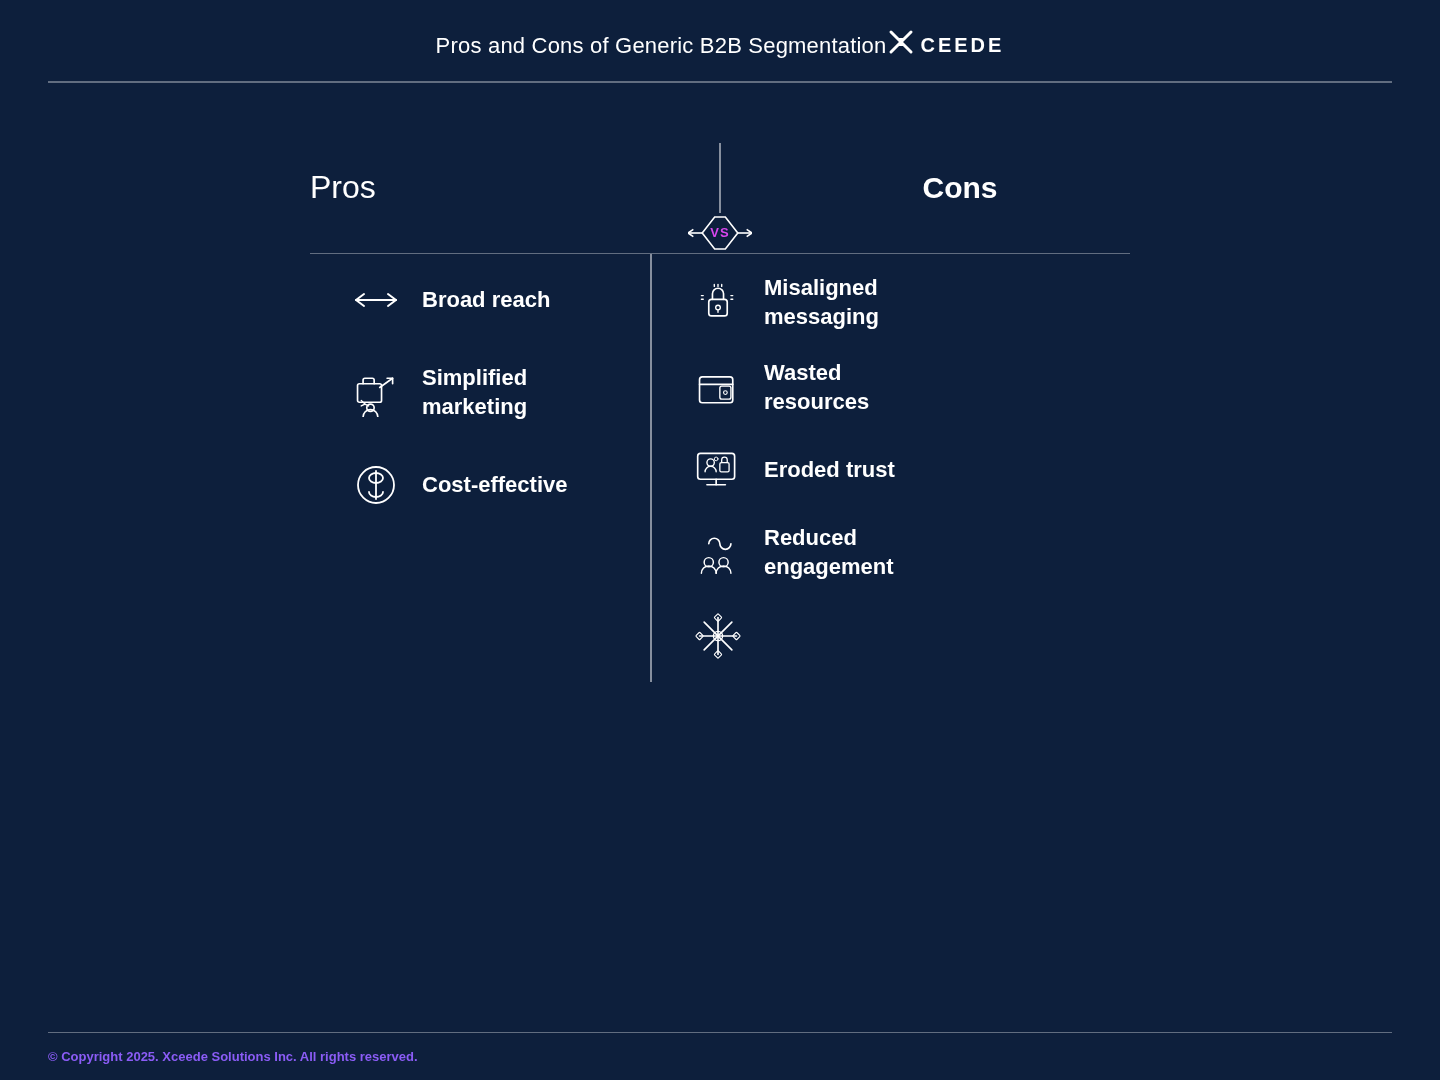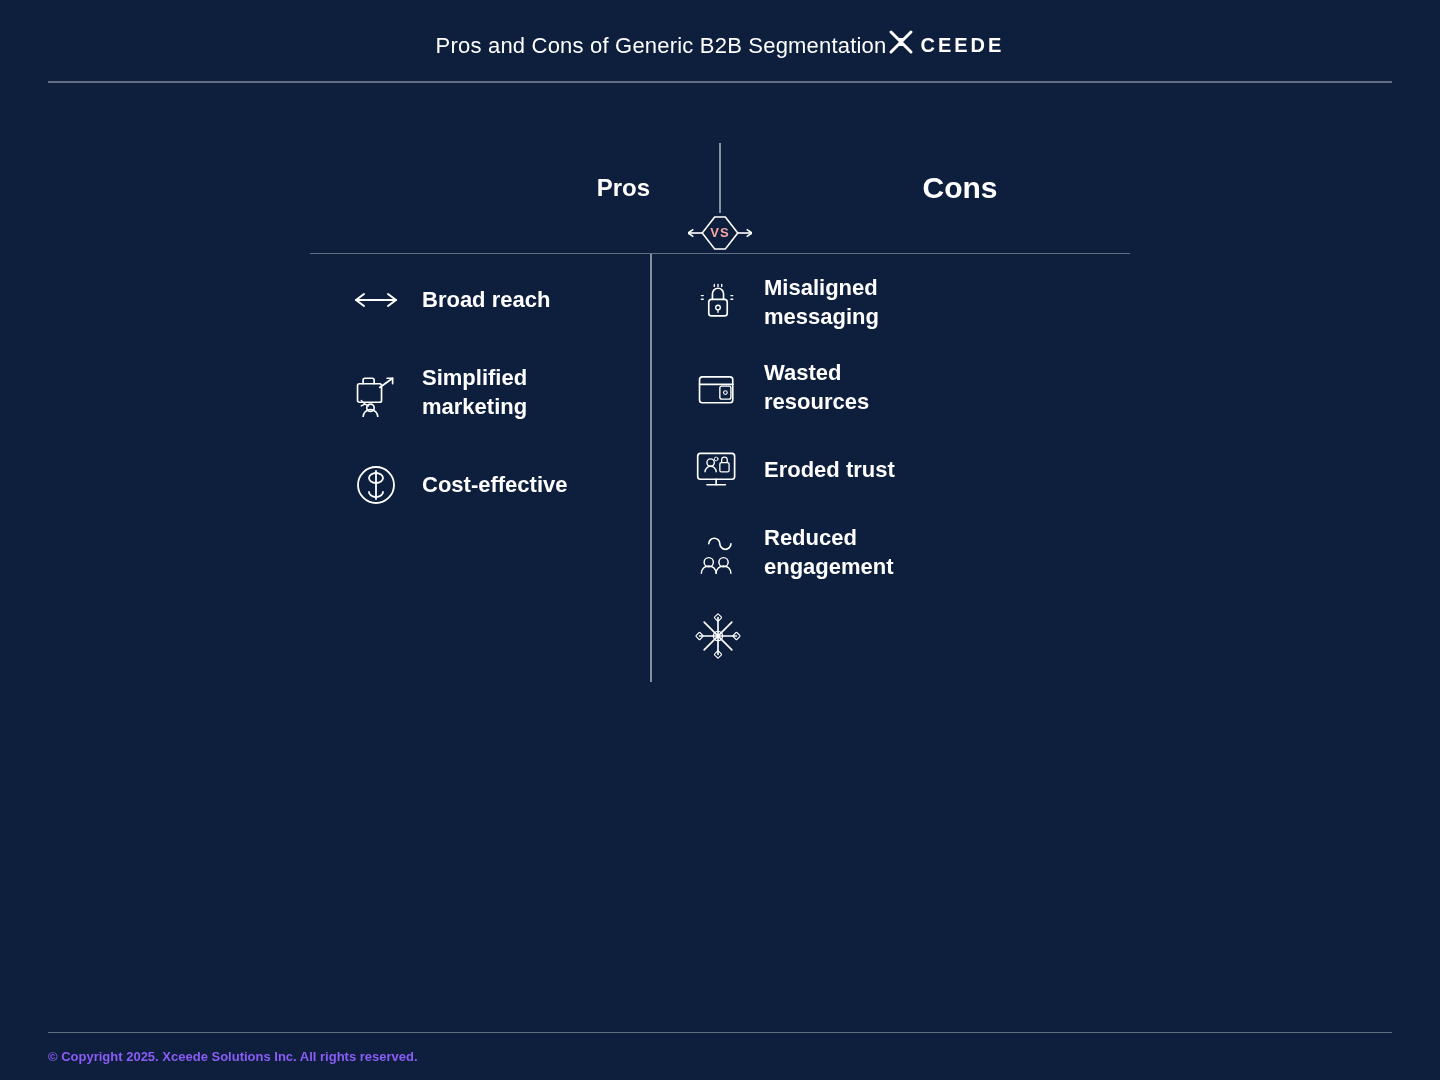--- a/index.html
+++ b/index.html
@@ -67,23 +67,23 @@
     .columns-header {
       display: flex;
       align-items: center;
       width: 820px;
       position: relative;
       margin-bottom: 0;
     }
 
     .col-pros-header {
       width: 340px;
-      text-align: right;
-      font-size: 24px;
-      font-weight: 700;
+      text-align: left;
+      font-size: 32px;
+      font-weight: 400;
       color: #ffffff;
       padding-bottom: 20px;
     }
 
     .vs-badge-wrapper {
       width: 140px;
       display: flex;
       flex-direction: column;
       align-items: center;
       position: relative;
@@ -107,21 +107,21 @@
 
     .vs-badge svg {
       width: 72px;
       height: 44px;
     }
 
     .vs-text {
       position: absolute;
       font-size: 13px;
       font-weight: 700;
-      color: #fca5a5;
+      color: #d946ef;
       letter-spacing: 1px;
     }
 
     .col-cons-header {
       width: 340px;
       text-align: center;
       font-size: 30px;
       font-weight: 700;
       color: #ffffff;
       padding-bottom: 20px;

